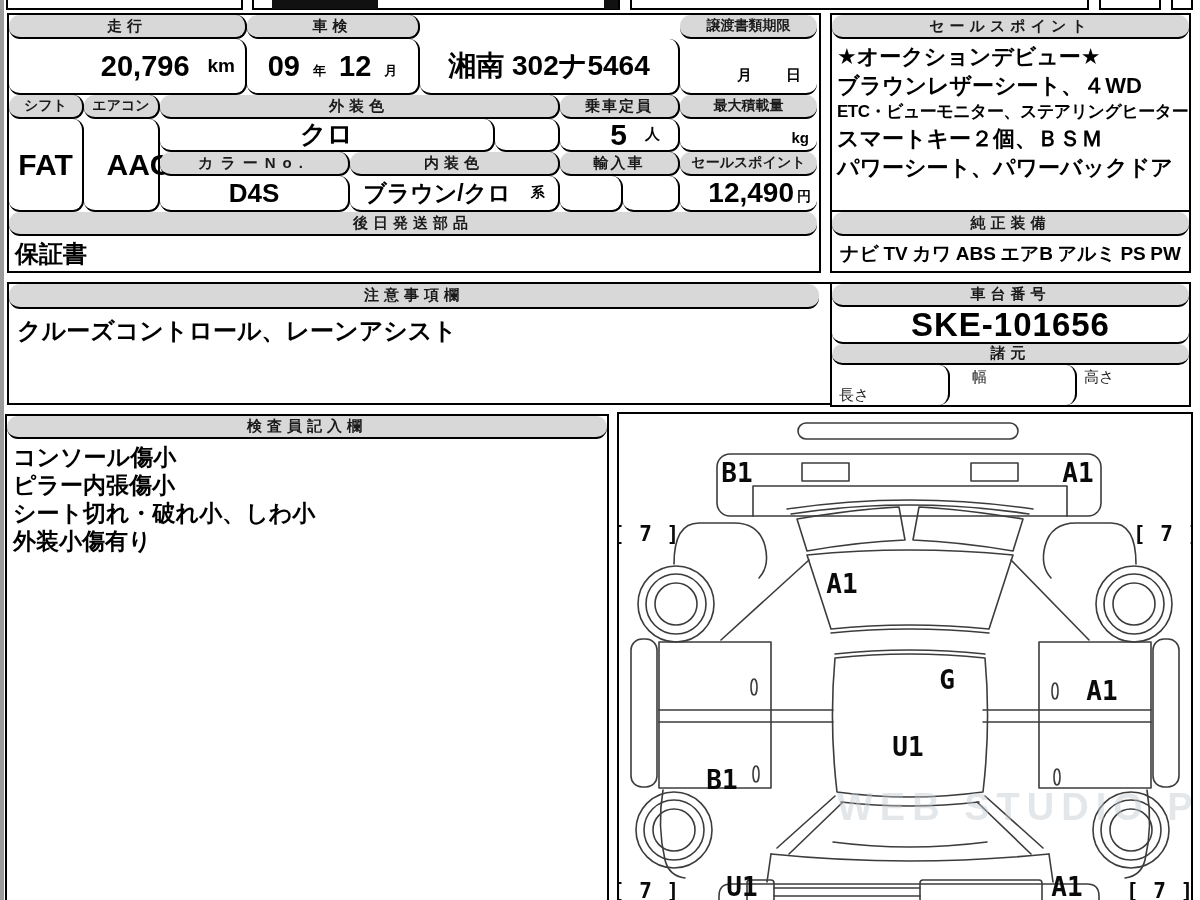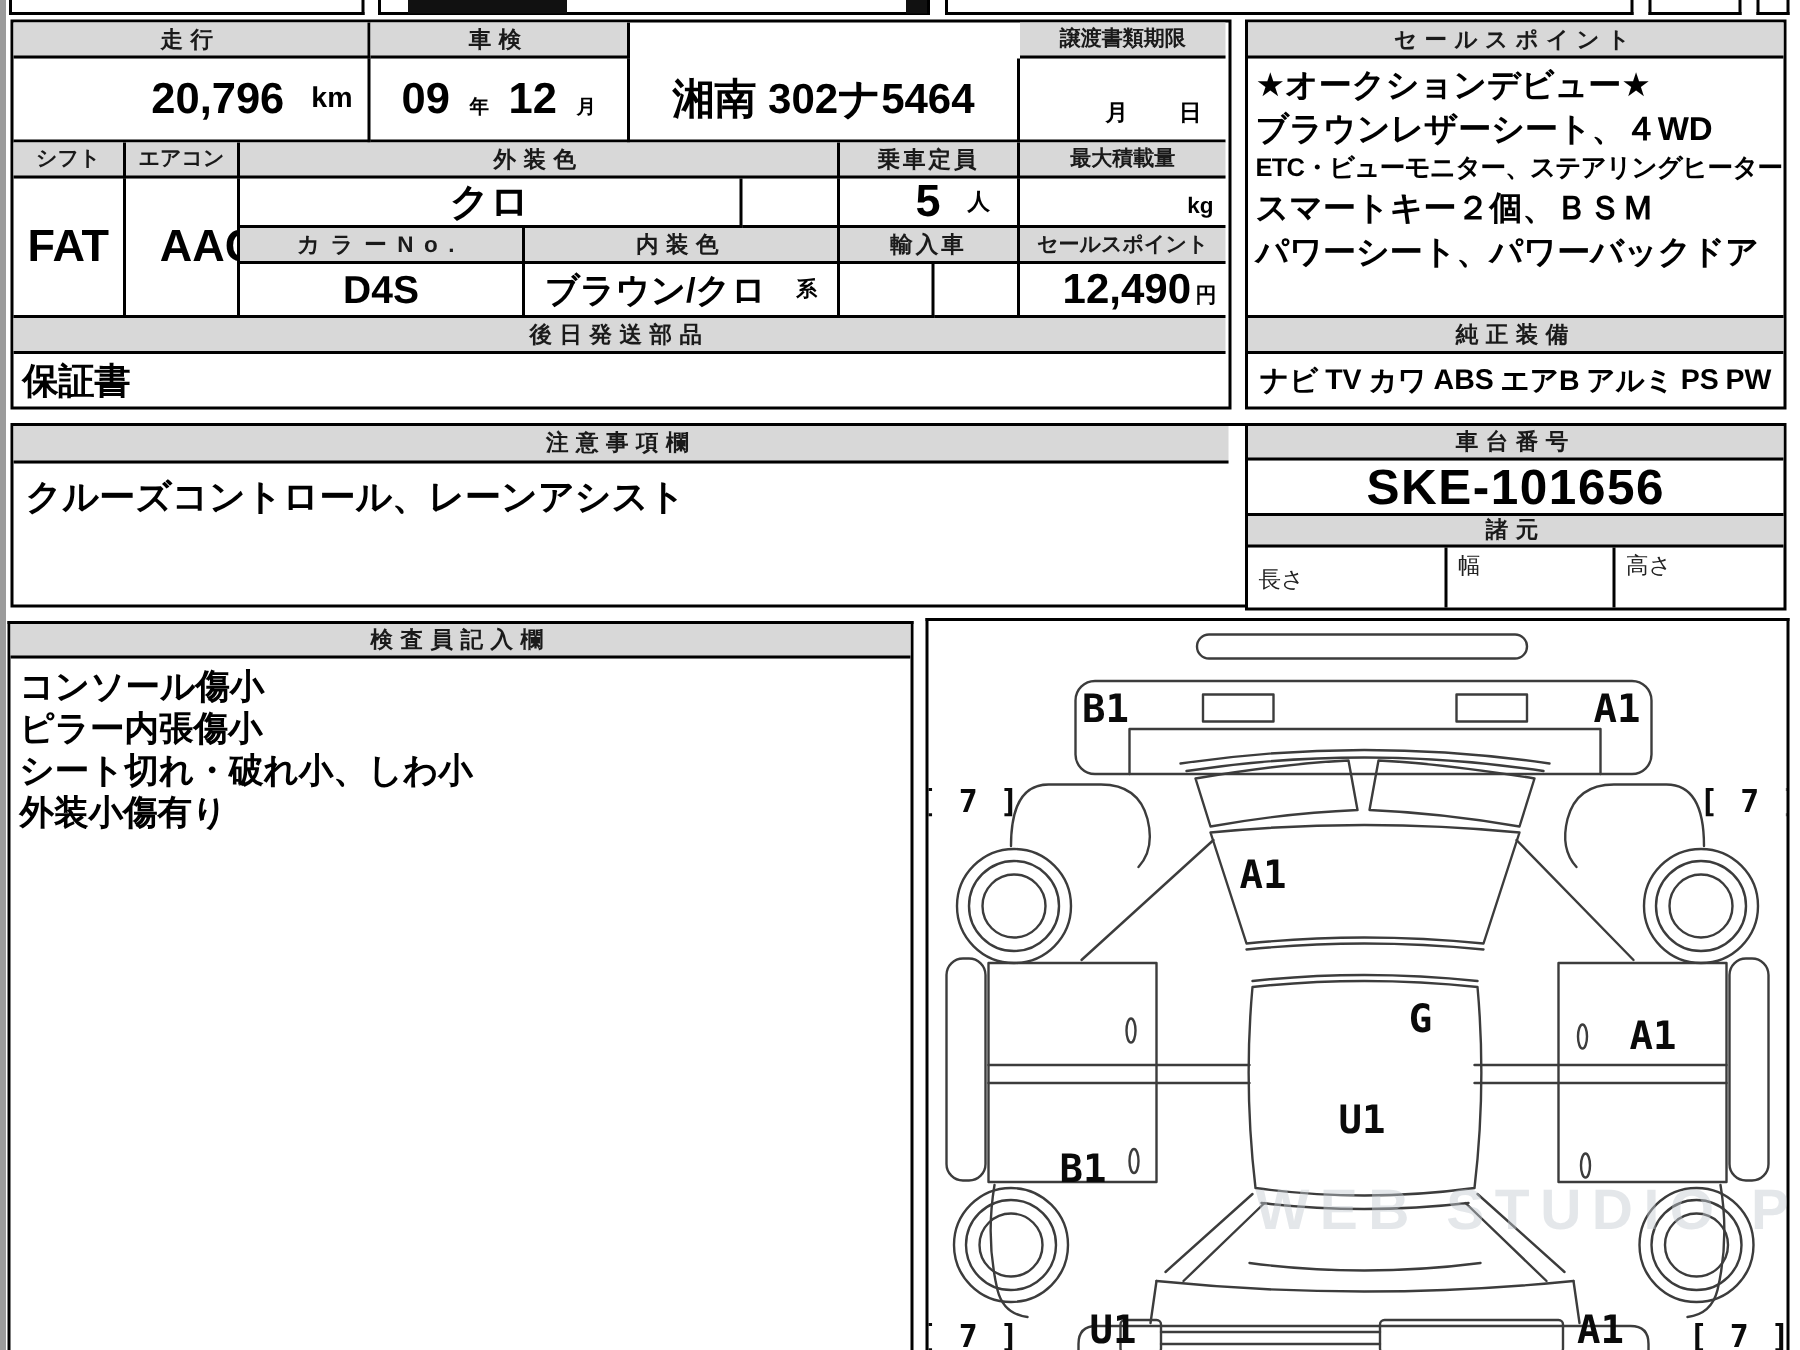--- a/index.html
+++ b/index.html
@@ -4,21 +4,21 @@
 <style>
   html,body{margin:0;padding:0;}
   body{
     width:1200px;height:900px;position:relative;overflow:hidden;
     background:#ffffff;
     font-family:"Liberation Sans","DejaVu Sans",sans-serif;
     color:#000;
   }
   .abs{position:absolute;box-sizing:border-box;}
   .box{position:absolute;box-sizing:border-box;border:2px solid #000;background:#fff;}
-  .cell{position:absolute;box-sizing:border-box;border-right:2px solid #000;border-bottom:2px solid #000;display:flex;align-items:center;justify-content:center;}
+  .cell{position:absolute;box-sizing:border-box;border-right:2px solid #000;border-bottom:2px solid #000;display:flex;align-items:center;justify-content:center;border-radius:11px;}
   .cell.norb{border-right:none;}
   .cell.nobb{border-bottom:none;}
   .hdr{background:#d8d8d8;font-size:15px;font-weight:bold;letter-spacing:5px;color:#1a1a1a;}
   .hdr.tight{letter-spacing:0px;font-size:14px;}
   .hdr.mid{letter-spacing:2px;}
   .val{font-weight:bold;}
   .unit{font-size:15px;font-weight:bold;margin-left:6px;padding-left:12px;}
   .edge-strip{position:absolute;left:0;top:0;width:4px;height:900px;background:#9b9b9b;}
   .frag{position:absolute;top:0;height:10px;box-sizing:border-box;border-left:2px solid #000;border-right:2px solid #000;border-bottom:2px solid #000;background:#fff;}
   .blob{position:absolute;top:0;height:9px;background:#111;}
@@ -146,21 +146,21 @@
     <span class="val" style="font-size:24px;">クルーズコントロール、レーンアシスト</span>
   </div>
 </div>
 
 <div class="box" style="left:830px;top:282px;width:361px;height:125px;">
   <div class="cell hdr norb" style="left:0;top:0;width:357px;height:23px;">車台番号</div>
   <div class="cell norb" style="left:0;top:23px;width:357px;height:37px;">
     <span class="val" style="font-size:33px;letter-spacing:1px;">SKE-101656</span>
   </div>
   <div class="cell hdr norb" style="left:0;top:60px;width:357px;height:21px;">諸元</div>
-  <div class="cell nobb" style="left:0;top:81px;width:133px;height:40px;justify-content:flex-start;align-items:center;">
+  <div class="cell nobb" style="left:0;top:81px;width:118px;height:40px;justify-content:flex-start;align-items:flex-end;">
     <span class="spec-label">長さ</span>
   </div>
   <div class="cell nobb" style="left:133px;top:81px;width:112px;height:40px;justify-content:flex-start;align-items:flex-start;">
     <span class="spec-label">幅</span>
   </div>
   <div class="cell norb nobb" style="left:245px;top:81px;width:112px;height:40px;justify-content:flex-start;align-items:flex-start;">
     <span class="spec-label">高さ</span>
   </div>
 </div>
 

